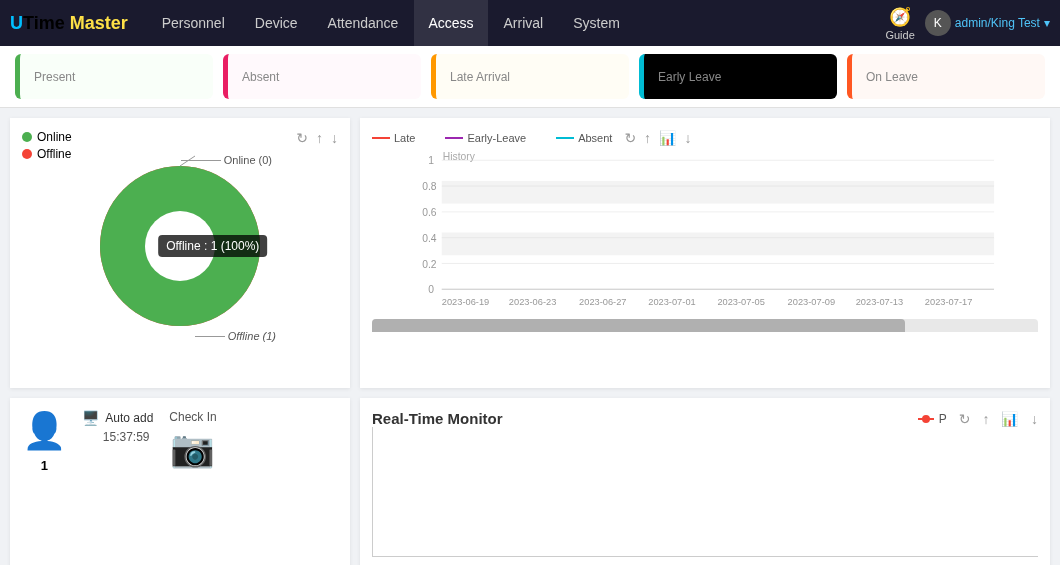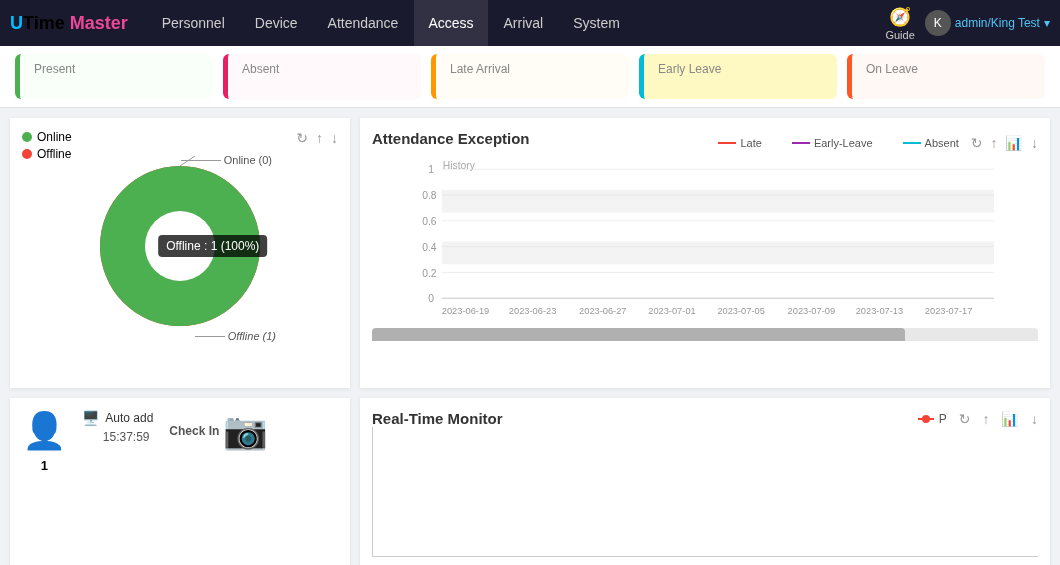--- a/index.html
+++ b/index.html
@@ -14,21 +14,21 @@
       padding: 0 10px;
       position: relative;
     }
     .nav-logo {
       font-size: 18px;
       font-weight: bold;
       margin-right: 20px;
       white-space: nowrap;
     }
     .nav-logo span:first-child { color: #00bfff; }
-    .nav-logo span:last-child { color: #ec4899; }
+    .nav-logo span:last-child { color: #fde047; }
     .nav-menu {
       display: flex;
       gap: 2px;
       flex: 1;
     }
     .nav-item {
       color: #ccc;
       padding: 0 14px;
       height: 58px;
       display: flex;
@@ -87,28 +87,29 @@
       background: #fff;
       border-bottom: 1px solid #e0e0e0;
     }
     .stat-card {
       flex: 1;
       border-radius: 6px;
       padding: 8px 14px;
       margin: 0 5px;
       display: flex;
       flex-direction: column;
+      justify-content: center;
       font-size: 13px;
       font-weight: 600;
       border-left: 5px solid #ccc;
     }
     .stat-card.present { border-left-color: #4caf50; background: #f9fff9; }
     .stat-card.absent { border-left-color: #e91e63; background: #fff9fc; }
     .stat-card.late { border-left-color: #ff9800; background: #fffdf5; }
-    .stat-card.early { border-left-color: #00bcd4; background: #fef9c3; }
+    .stat-card.early { border-left-color: #00bcd4; background: #000000; }
     .stat-card.onleave { border-left-color: #ff5722; background: #fff8f5; }
     .stat-card-title { font-size: 12px; color: #888; font-weight: normal; }
 
     
     .main-content {
       padding: 10px;
       display: grid;
       grid-template-columns: 340px 1fr;
       grid-template-rows: 270px auto;
       gap: 10px;
@@ -367,21 +368,20 @@
         <span style="display:inline-block;width:30px;height:1px;background:#999;"></span>
         <span>Offline (1)</span>
       </div>
       
       <div class="pie-tooltip">Offline : 1 (100%)</div>
     </div>
   </div>
 
   <div class="panel attendance-panel">
     <div class="att-header">
-      <span class="panel-title">Attendance Exception</span>
       <div style="display:flex;align-items:center;gap:12px;">
         <div class="att-legend">
           <div class="att-legend-item">
             <div class="legend-line line-late"></div>
             <span>Late</span>
           </div>
           <div class="att-legend-item">
             <div class="legend-line line-early"></div>
             <span>Early-Leave</span>
           </div>
@@ -441,21 +441,21 @@
       <span style="font-size:36px;color:#666;">👤</span>
       <span style="font-size:13px;font-weight:bold;">1</span>
     </div>
     <div style="display:flex;flex-direction:column;gap:4px;justify-content:center;">
       <div style="display:flex;align-items:center;gap:5px;">
         <span style="font-size:14px;">🖥️</span>
         <span style="font-size:12px;color:#333;">Auto add</span>
       </div>
       <div style="font-size:12px;color:#555;padding-left:20px;">15:37:59</div>
     </div>
-    <div style="display:flex;flex-direction:row;align-items:center;gap:4px;font-weight:bold;">
+    <div style="display:flex;flex-direction:column;align-items:center;gap:4px;">
       <span style="font-size:12px;color:#555;">Check In</span>
       <span style="font-size:36px;color:#bbb;">📷</span>
     </div>
   </div>
 
   <div class="panel realtime-panel">
     <div class="rt-header">
       <span class="rt-title">Real-Time Monitor</span>
       <div style="display:flex;align-items:center;gap:12px;">
         <div class="rt-legend">

